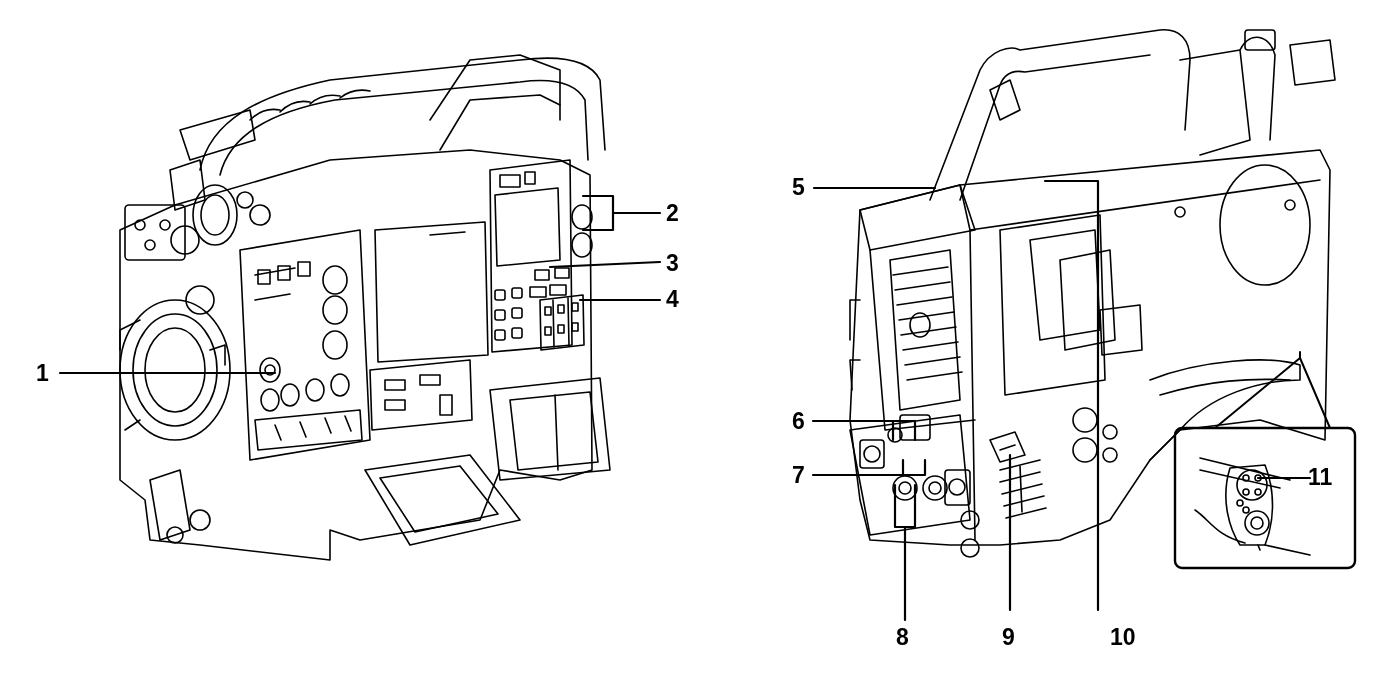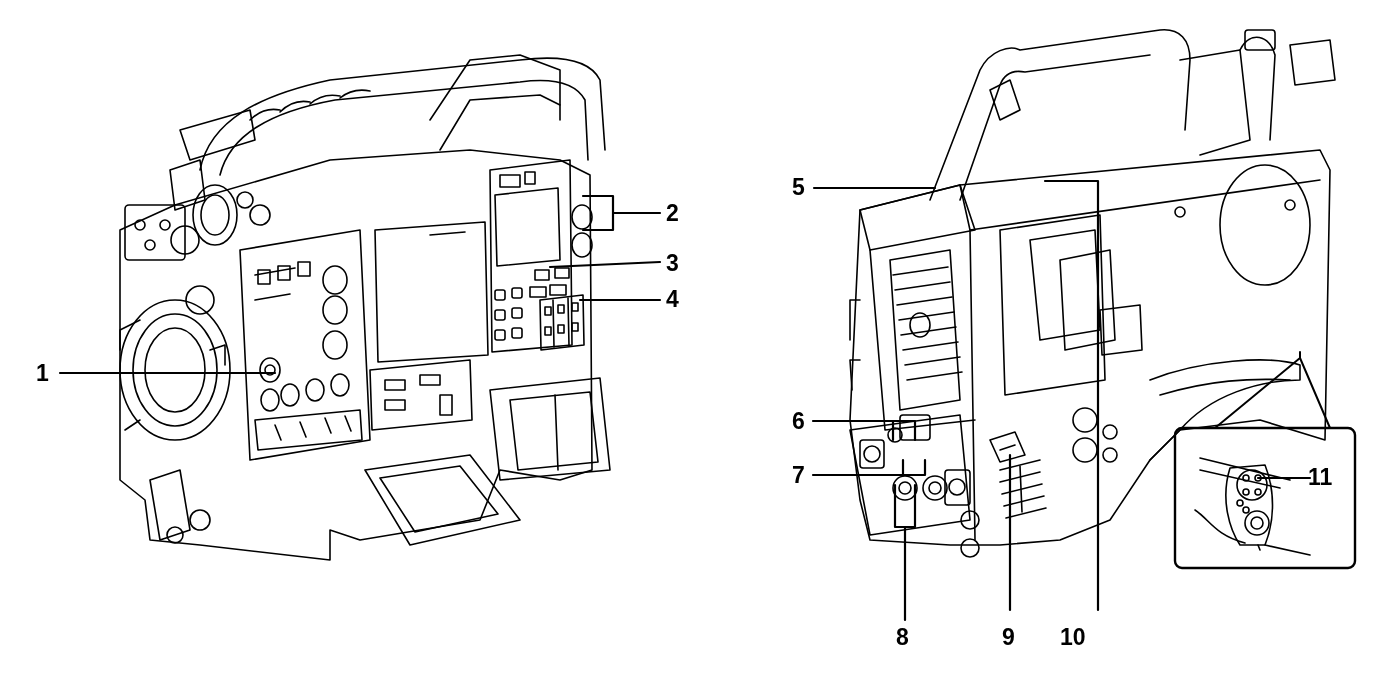--- a/index.html
+++ b/index.html
@@ -209,14 +209,14 @@
 
 <div class="num" style="left:36px;top:362px;">1</div>
 <div class="num" style="left:666px;top:202px;">2</div>
 <div class="num" style="left:666px;top:252px;">3</div>
 <div class="num" style="left:666px;top:288px;">4</div>
 <div class="num" style="left:792px;top:176px;">5</div>
 <div class="num" style="left:792px;top:410px;">6</div>
 <div class="num" style="left:792px;top:464px;">7</div>
 <div class="num" style="left:896px;top:626px;">8</div>
 <div class="num" style="left:1002px;top:626px;">9</div>
-<div class="num" style="left:1060px;top:626px;">10</div>
+<div class="num" style="left:1110px;top:626px;">10</div>
 <div class="num" style="left:1308px;top:466px;">11</div>
 
 </body></html>

